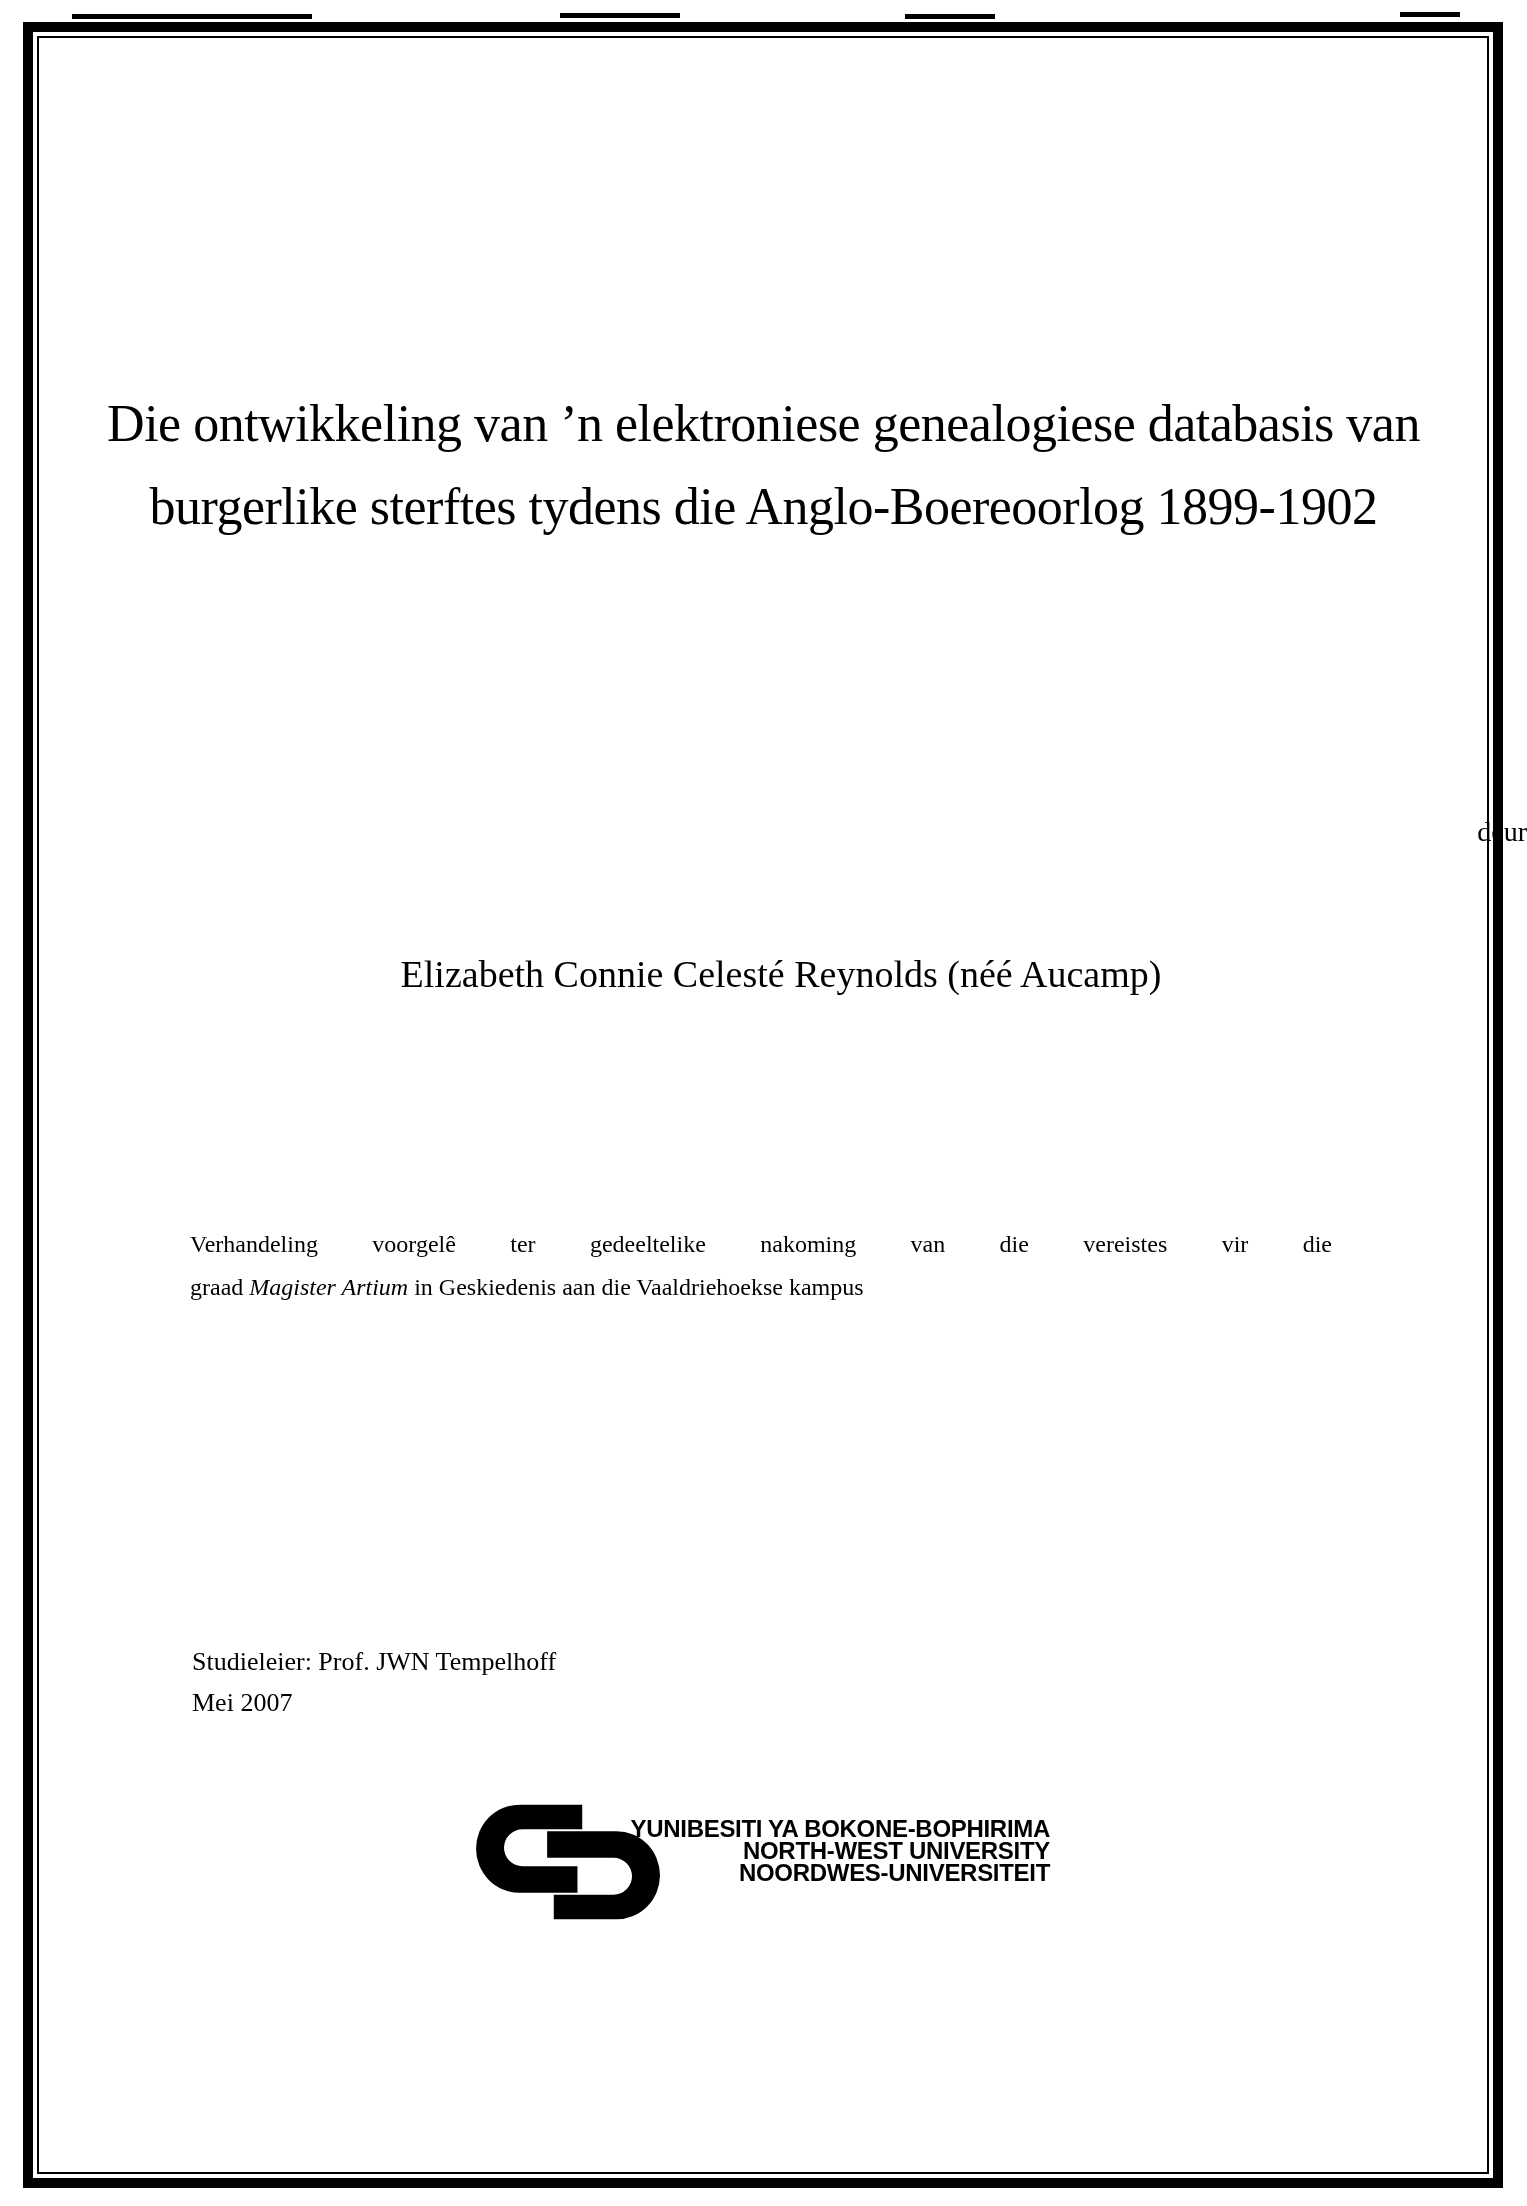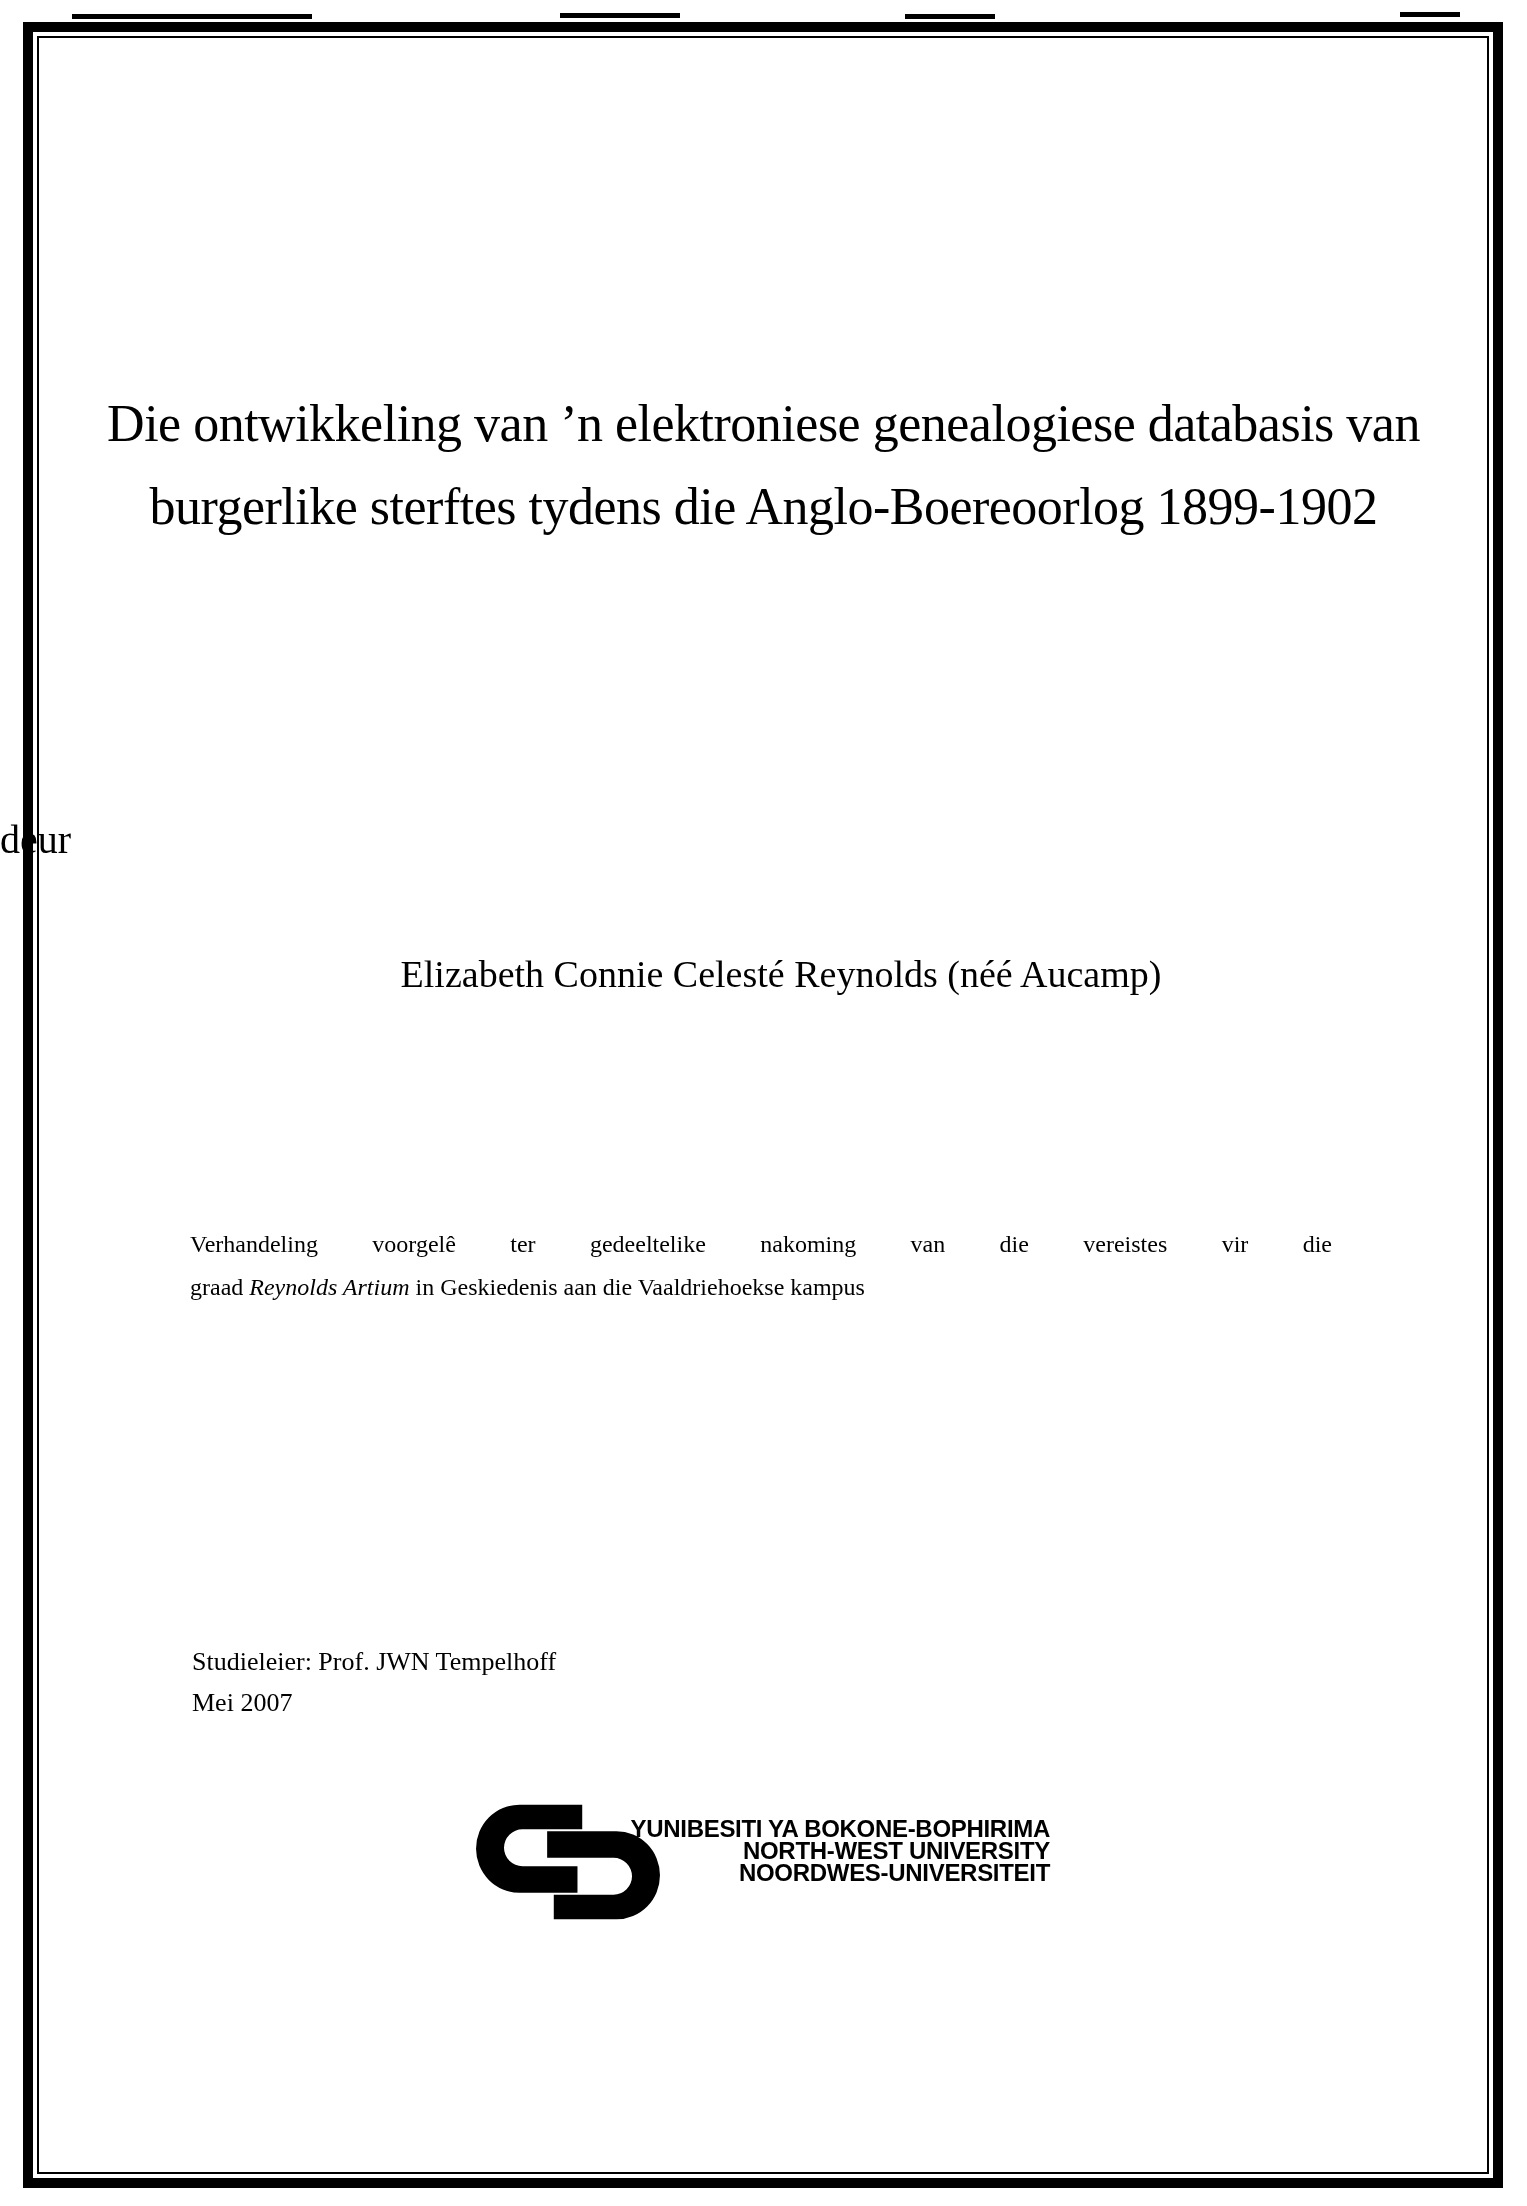--- a/index.html
+++ b/index.html
@@ -36,22 +36,22 @@
     margin: 0;
     text-align: center;
     font-size: 52px;
     font-weight: normal;
     letter-spacing: -0.5px;
     line-height: 83px;
   }
   .byline {
     position: absolute;
     left: 0; right: 0; top: 816px;
-    text-align: left;
-    font-size: 40px;
+    text-align: right;
+    font-size: 28px;
   }
   .author {
     position: absolute;
     left: 0; right: 0; top: 952px;
     text-align: center;
     font-size: 38px;
     margin-left: 35px;
   }
   .statement {
     position: absolute;
@@ -105,21 +105,21 @@
     <div>Die ontwikkeling van ’n elektroniese genealogiese databasis van</div>
     <div>burgerlike sterftes tydens die Anglo-Boereoorlog 1899-1902</div>
   </h1>
 
   <div class="byline">deur</div>
 
   <div class="author">Elizabeth Connie Celesté Reynolds (néé Aucamp)</div>
 
   <div class="statement">
     <div class="justified">Verhandeling voorgelê ter gedeeltelike nakoming van die vereistes vir die</div>
-    <div><span>graad </span><i>Reynolds Artium</i><span> in Geskiedenis aan die Vaaldriehoekse kampus</span></div>
+    <div><span>graad </span><i>Magister Artium</i><span> in Geskiedenis aan die Vaaldriehoekse kampus</span></div>
   </div>
 
   <div class="supervisor-block">
     <div>Studieleier: Prof. JWN Tempelhoff</div>
     <div>Mei 2007</div>
   </div>
 
   <svg class="logo-mark" width="190" height="128" viewBox="0 0 200 135" aria-hidden="true">
     <path fill="#000" d="M115 7 L49 7 A46 46.5 0 0 0 3 53.5 A46 46.5 0 0 0 49 100 L110 100 L110 72 L52 72 A19.5 19.5 0 0 1 32.5 52.5 A19.5 19.5 0 0 1 52 33 L115 33 Z"></path>
     <path fill="#000" d="M85 128 L151 128 A46 46.5 0 0 0 197 81.5 A46 46.5 0 0 0 151 35 L78 35 L78 63 L148 63 A19.5 19.5 0 0 1 167.5 82.5 A19.5 19.5 0 0 1 148 102 L85 102 Z"></path>

